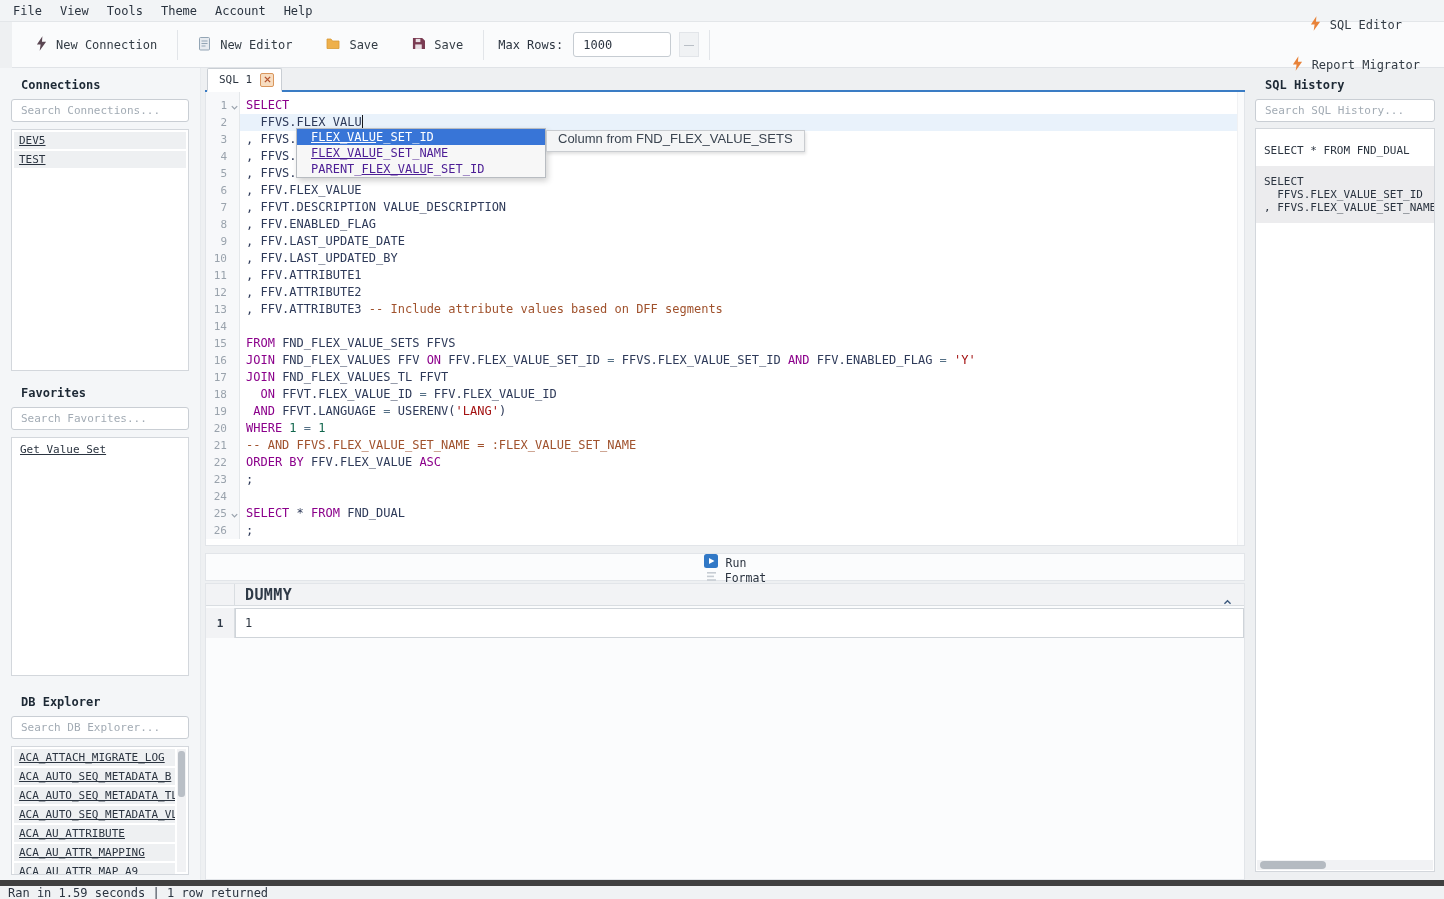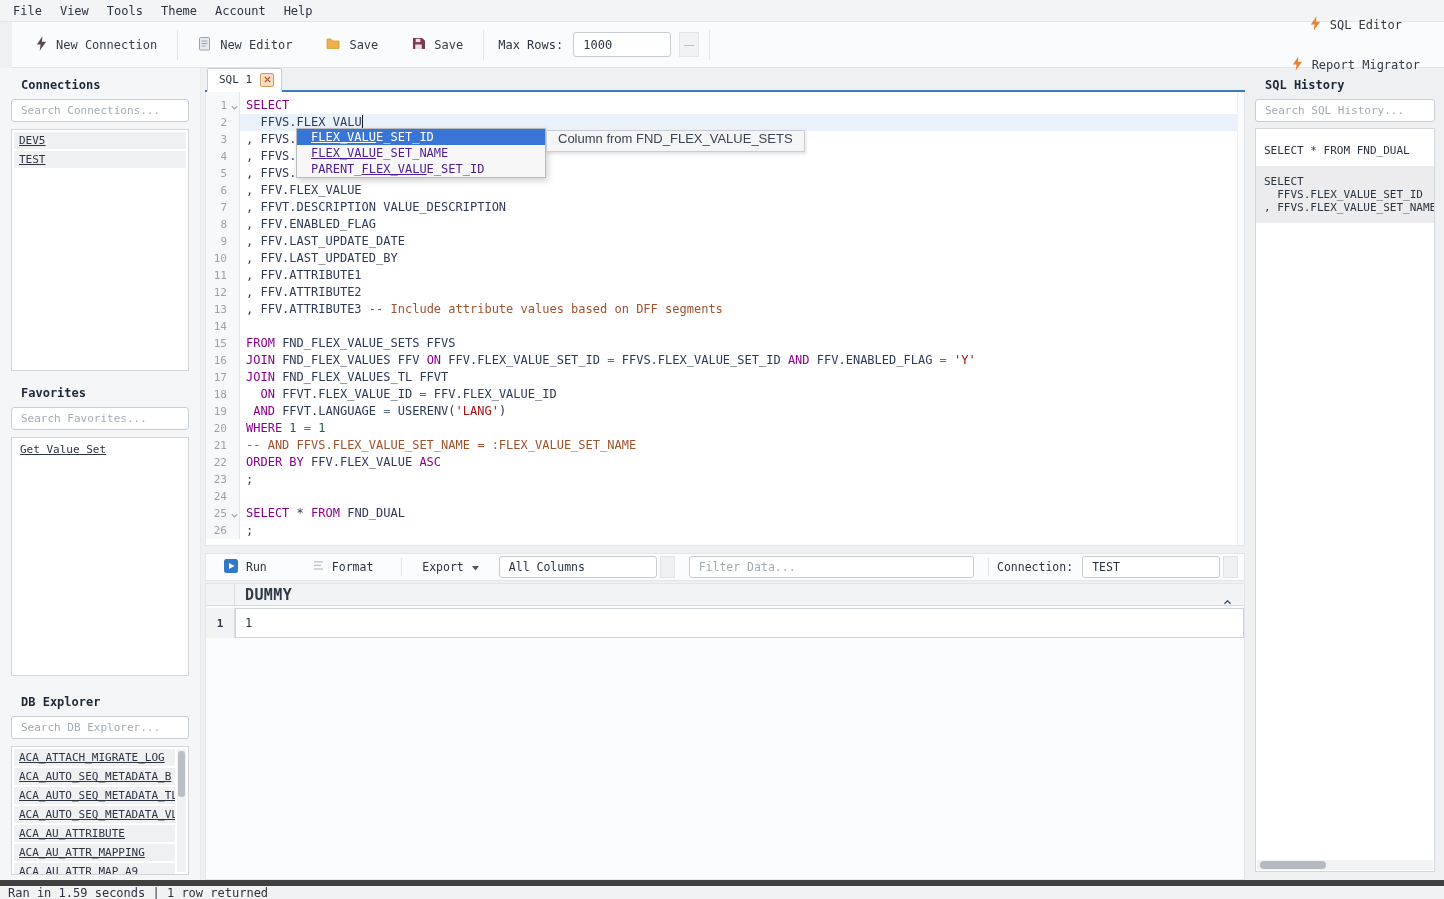--- a/index.html
+++ b/index.html
@@ -70,21 +70,21 @@
     border:1px solid #b8bcc1; box-shadow:2px 3px 6px rgba(0,0,0,.18); z-index:5; font-size:12px; }
   .ac-item { height:16px; line-height:16px; padding:0 6px 0 14px; color:#4c1d95; white-space:pre; cursor:default; }
   .ac-item .m { text-decoration:underline; }
   .ac-item.sel { background:#3875d7; color:#fff; }
   .ac-tip { position:absolute; left:340px; top:38px; height:22px; line-height:20px; background:#f4f5f6;
     border:1px solid #c9ccd0; padding:0 11px; font:13px "Liberation Sans", sans-serif; color:#3a4450;
     white-space:nowrap; box-shadow:1px 2px 3px rgba(0,0,0,.12); z-index:5;text-align:right; }
 
   
   .controls { position:absolute; top:485px; left:0; right:0; height:28px; background:#fbfcfd;
-    border:1px solid #e2e5e9; display:flex; align-items:center; font-size:11.5px; padding:0 6px; }
+    border:1px solid #e2e5e9; display:flex; align-items:center; font-size:11.5px; padding:0 6px;flex-direction:column; }
   .ctrl-btn { display:flex; align-items:center; gap:8px; padding:0 12px; color:#2b3440; cursor:pointer; }
   .ctrl-sep { width:1px; height:18px; background:#e0e4e8; margin:0 8px; }
   .combo { height:22px; border:1px solid #c6ccd2; border-radius:3px; background:#fff; display:flex;
     align-items:center; padding:0 9px; color:#2b3440; white-space:nowrap; }
   .combo-btn { width:16px; height:22px; background:#eef0f2; border:1px solid #e0e4e8; margin-left:3px; }
   #columns-combo { width:172px; margin-left:8px; }
   #filter-input { width:312px; height:22px; margin-left:14px; border:1px solid #c6ccd2; border-radius:3px;
     padding:0 9px; font:11.5px "DejaVu Sans Mono", monospace; color:#2b3440; background:#fff; }
   .conn-label { margin-left:auto; padding-right:9px; }
   #connection-combo { width:150px; }

